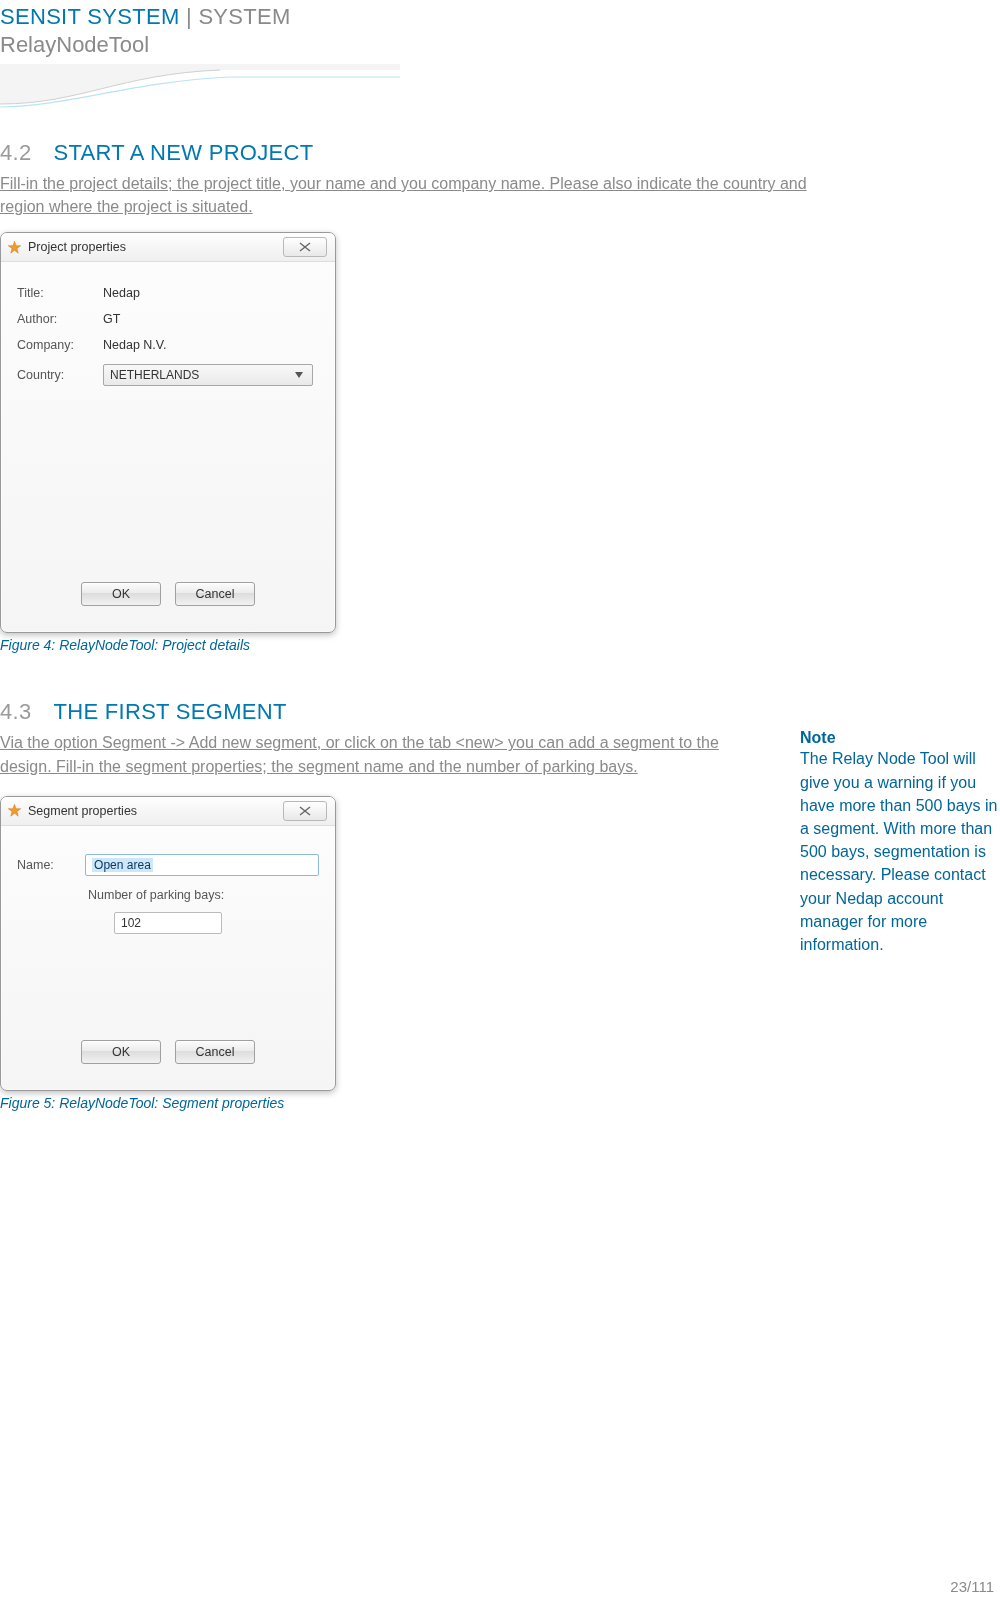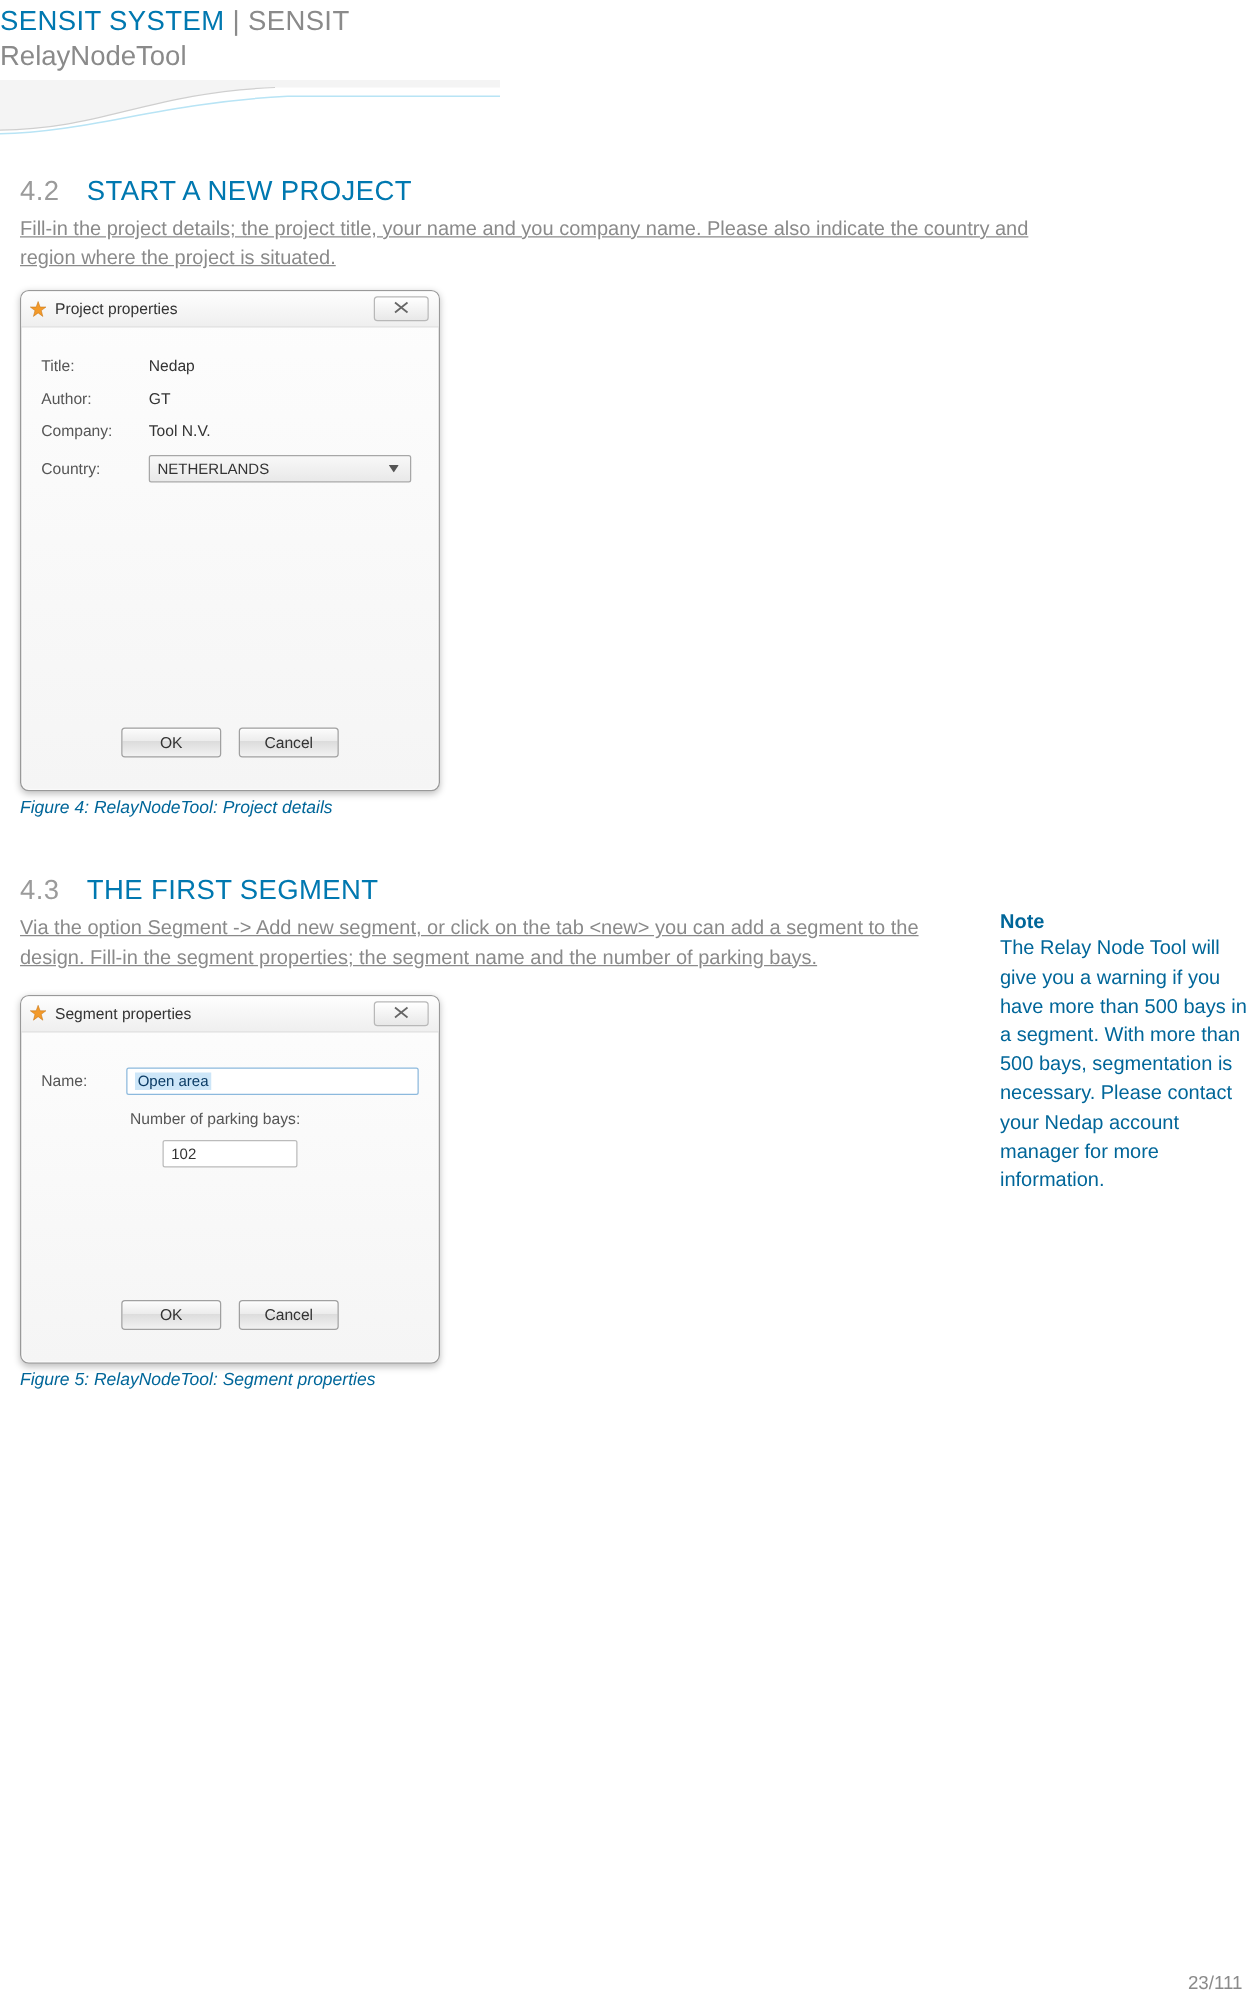--- a/index.html
+++ b/index.html
@@ -12,21 +12,21 @@
     min-height: 1609px;
   }
   .page-header { padding: 4px 0 0 0; }
   .page-header .title-line { font-size: 22px; color: #0078b0; letter-spacing: 0.3px; }
   .page-header .title-light { color: #8a8a8a; }
   .page-header .subtitle { font-size: 22px; color: #8a8a8a; margin-top: 2px; }
 
   .swoosh { width: 400px; height: 50px; position: relative; margin-top: 6px; overflow: hidden; }
   .swoosh svg { display: block; }
 
-  .section { margin-top: 26px; padding-left: 16px; }
+  .section { margin-top: 26px; }
   .section-heading {
     font-size: 22px; color: #0078b0; letter-spacing: 0.3px;
     display: flex; align-items: baseline; gap: 22px;
   }
   .section-number { color: #9b9b9b; font-weight: 400; }
   .section-title { font-weight: 500; }
   .body-gray { color: #8a8a8a; font-size: 16px; line-height: 1.45; margin-top: 6px; max-width: 820px; text-decoration: underline; }
 
   .dialog {
     width: 336px; margin-top: 14px;
@@ -108,21 +108,21 @@
   .footer {
     position: absolute; bottom: 14px; right: 6px;
     color:#8a8a8a; font-size:15px;
   }
 </style>
 </head>
 <body>
 
 <div class="page-header">
   <div class="title-line">
-    <span>SENSIT SYSTEM</span><span class="title-light"> | </span><span class="title-light">SENSIT</span>
+    <span>SENSIT SYSTEM</span><span class="title-light"> | </span><span class="title-light">SYSTEM</span>
   </div>
   <div class="subtitle">RelayNodeTool</div>
 </div>
 
 <div class="swoosh">
   <svg viewBox="0 0 400 50">
     <path d="M0,40 C80,40 120,10 220,6 L400,6 L400,0 L0,0 Z" fill="#f4f4f4"></path>
     <path d="M0,40 C80,40 120,10 220,6" fill="none" stroke="#cfcfcf" stroke-width="1"></path>
     <path d="M0,43 C70,42 130,18 230,13 L400,13" fill="none" stroke="#b8e4f5" stroke-width="1.2"></path>
   </svg>
@@ -157,21 +157,21 @@
       <div class="form-row">
         <div class="form-label">Title:</div>
         <div class="form-value">Nedap</div>
       </div>
       <div class="form-row">
         <div class="form-label">Author:</div>
         <div class="form-value">GT</div>
       </div>
       <div class="form-row">
         <div class="form-label">Company:</div>
-        <div class="form-value">Tool N.V.</div>
+        <div class="form-value">Nedap N.V.</div>
       </div>
       <div class="form-row">
         <div class="form-label">Country:</div>
         <div class="combo gray">
           <span>NETHERLANDS</span>
           <span class="chev">
               <svg viewBox="0 0 8 6">
                 <path d="M0,0 L8,0 L4,6 Z" fill="#555"></path>
               </svg>
             </span>

